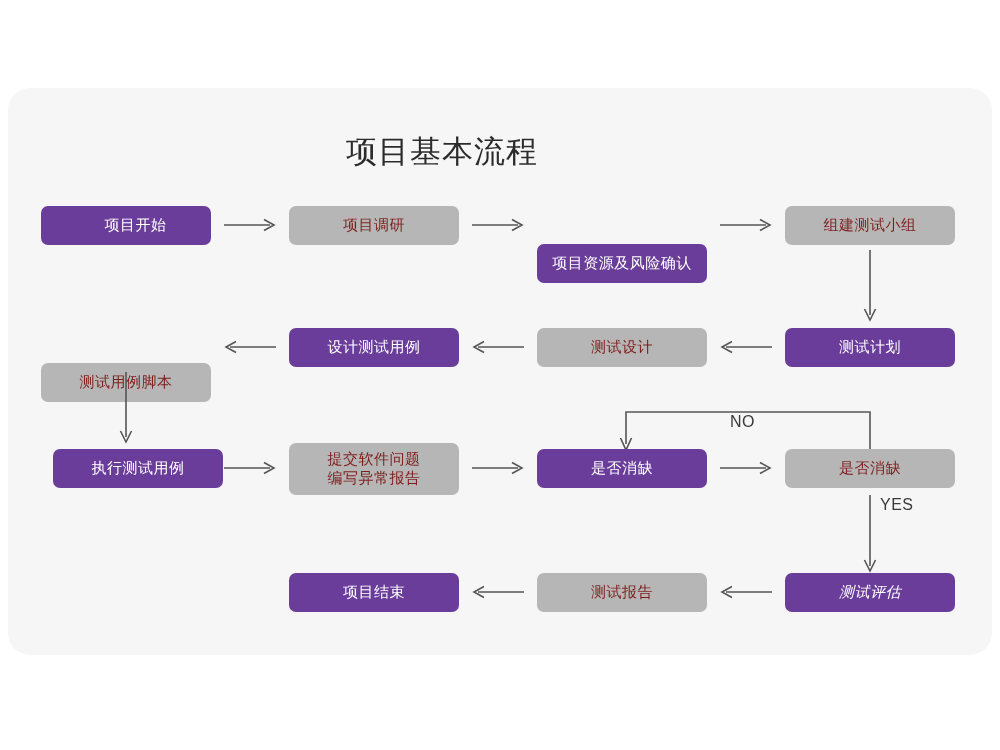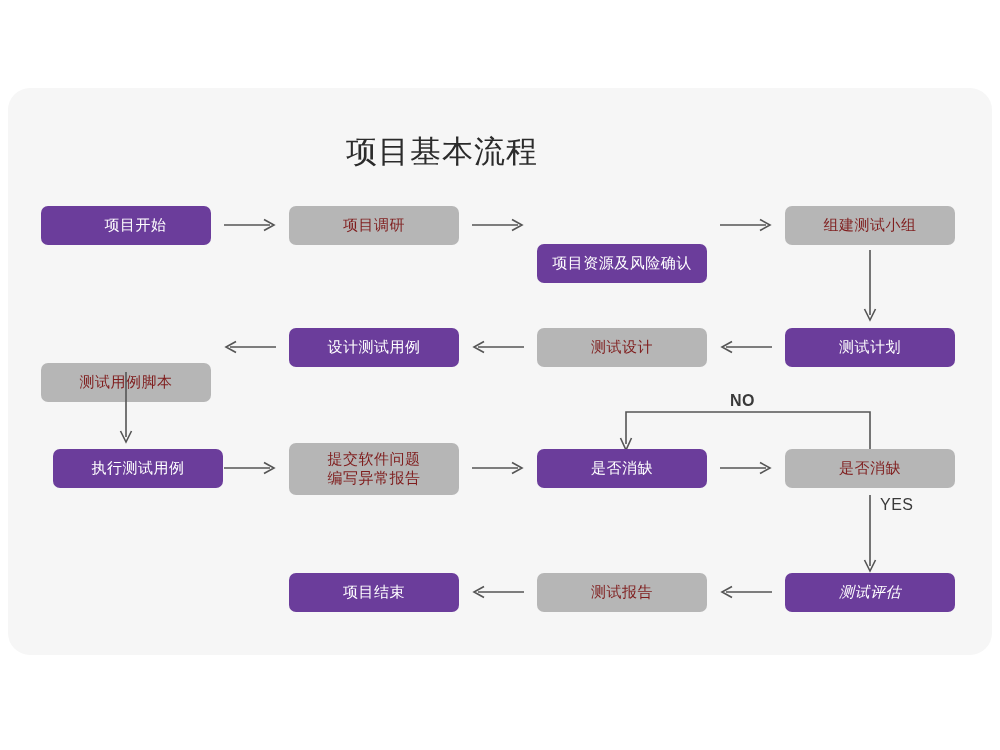--- a/index.html
+++ b/index.html
@@ -164,21 +164,21 @@
     <polyline points="0.5,59 6,70 11.5,59" fill="none" stroke="#555555" stroke-width="1.6"></polyline>
   </svg>
 </div>
 
 <div class="loop-path" style="left:620px; top:408px;">
   <svg width="256" height="48" viewBox="0 0 256 48">
     <path d="M 250 44 L 250 4 L 6 4 L 6 36" fill="none" stroke="#555555" stroke-width="1.6"></path>
     <polyline points="0.5,30 6,42 11.5,30" fill="none" stroke="#555555" stroke-width="1.6"></polyline>
   </svg>
 </div>
-<div class="edge-label" style="left:730px; top:392px;font-weight:bold;">NO</div>
+<div class="edge-label" style="left:730px; top:413px;">NO</div>
 
 <div class="node purple" style="left:41px; top:449px;margin-left:12px;">执行测试用例</div>
 
 <div class="arrow-h" style="left:224px; top:462px; width:52px;">
   <svg width="52" height="12" viewBox="0 0 52 12">
     <line x1="0" y1="6" x2="46" y2="6" stroke="#555555" stroke-width="1.6"></line>
     <polyline points="40,0.5 50,6 40,11.5" fill="none" stroke="#555555" stroke-width="1.6"></polyline>
   </svg>
 </div>
 

